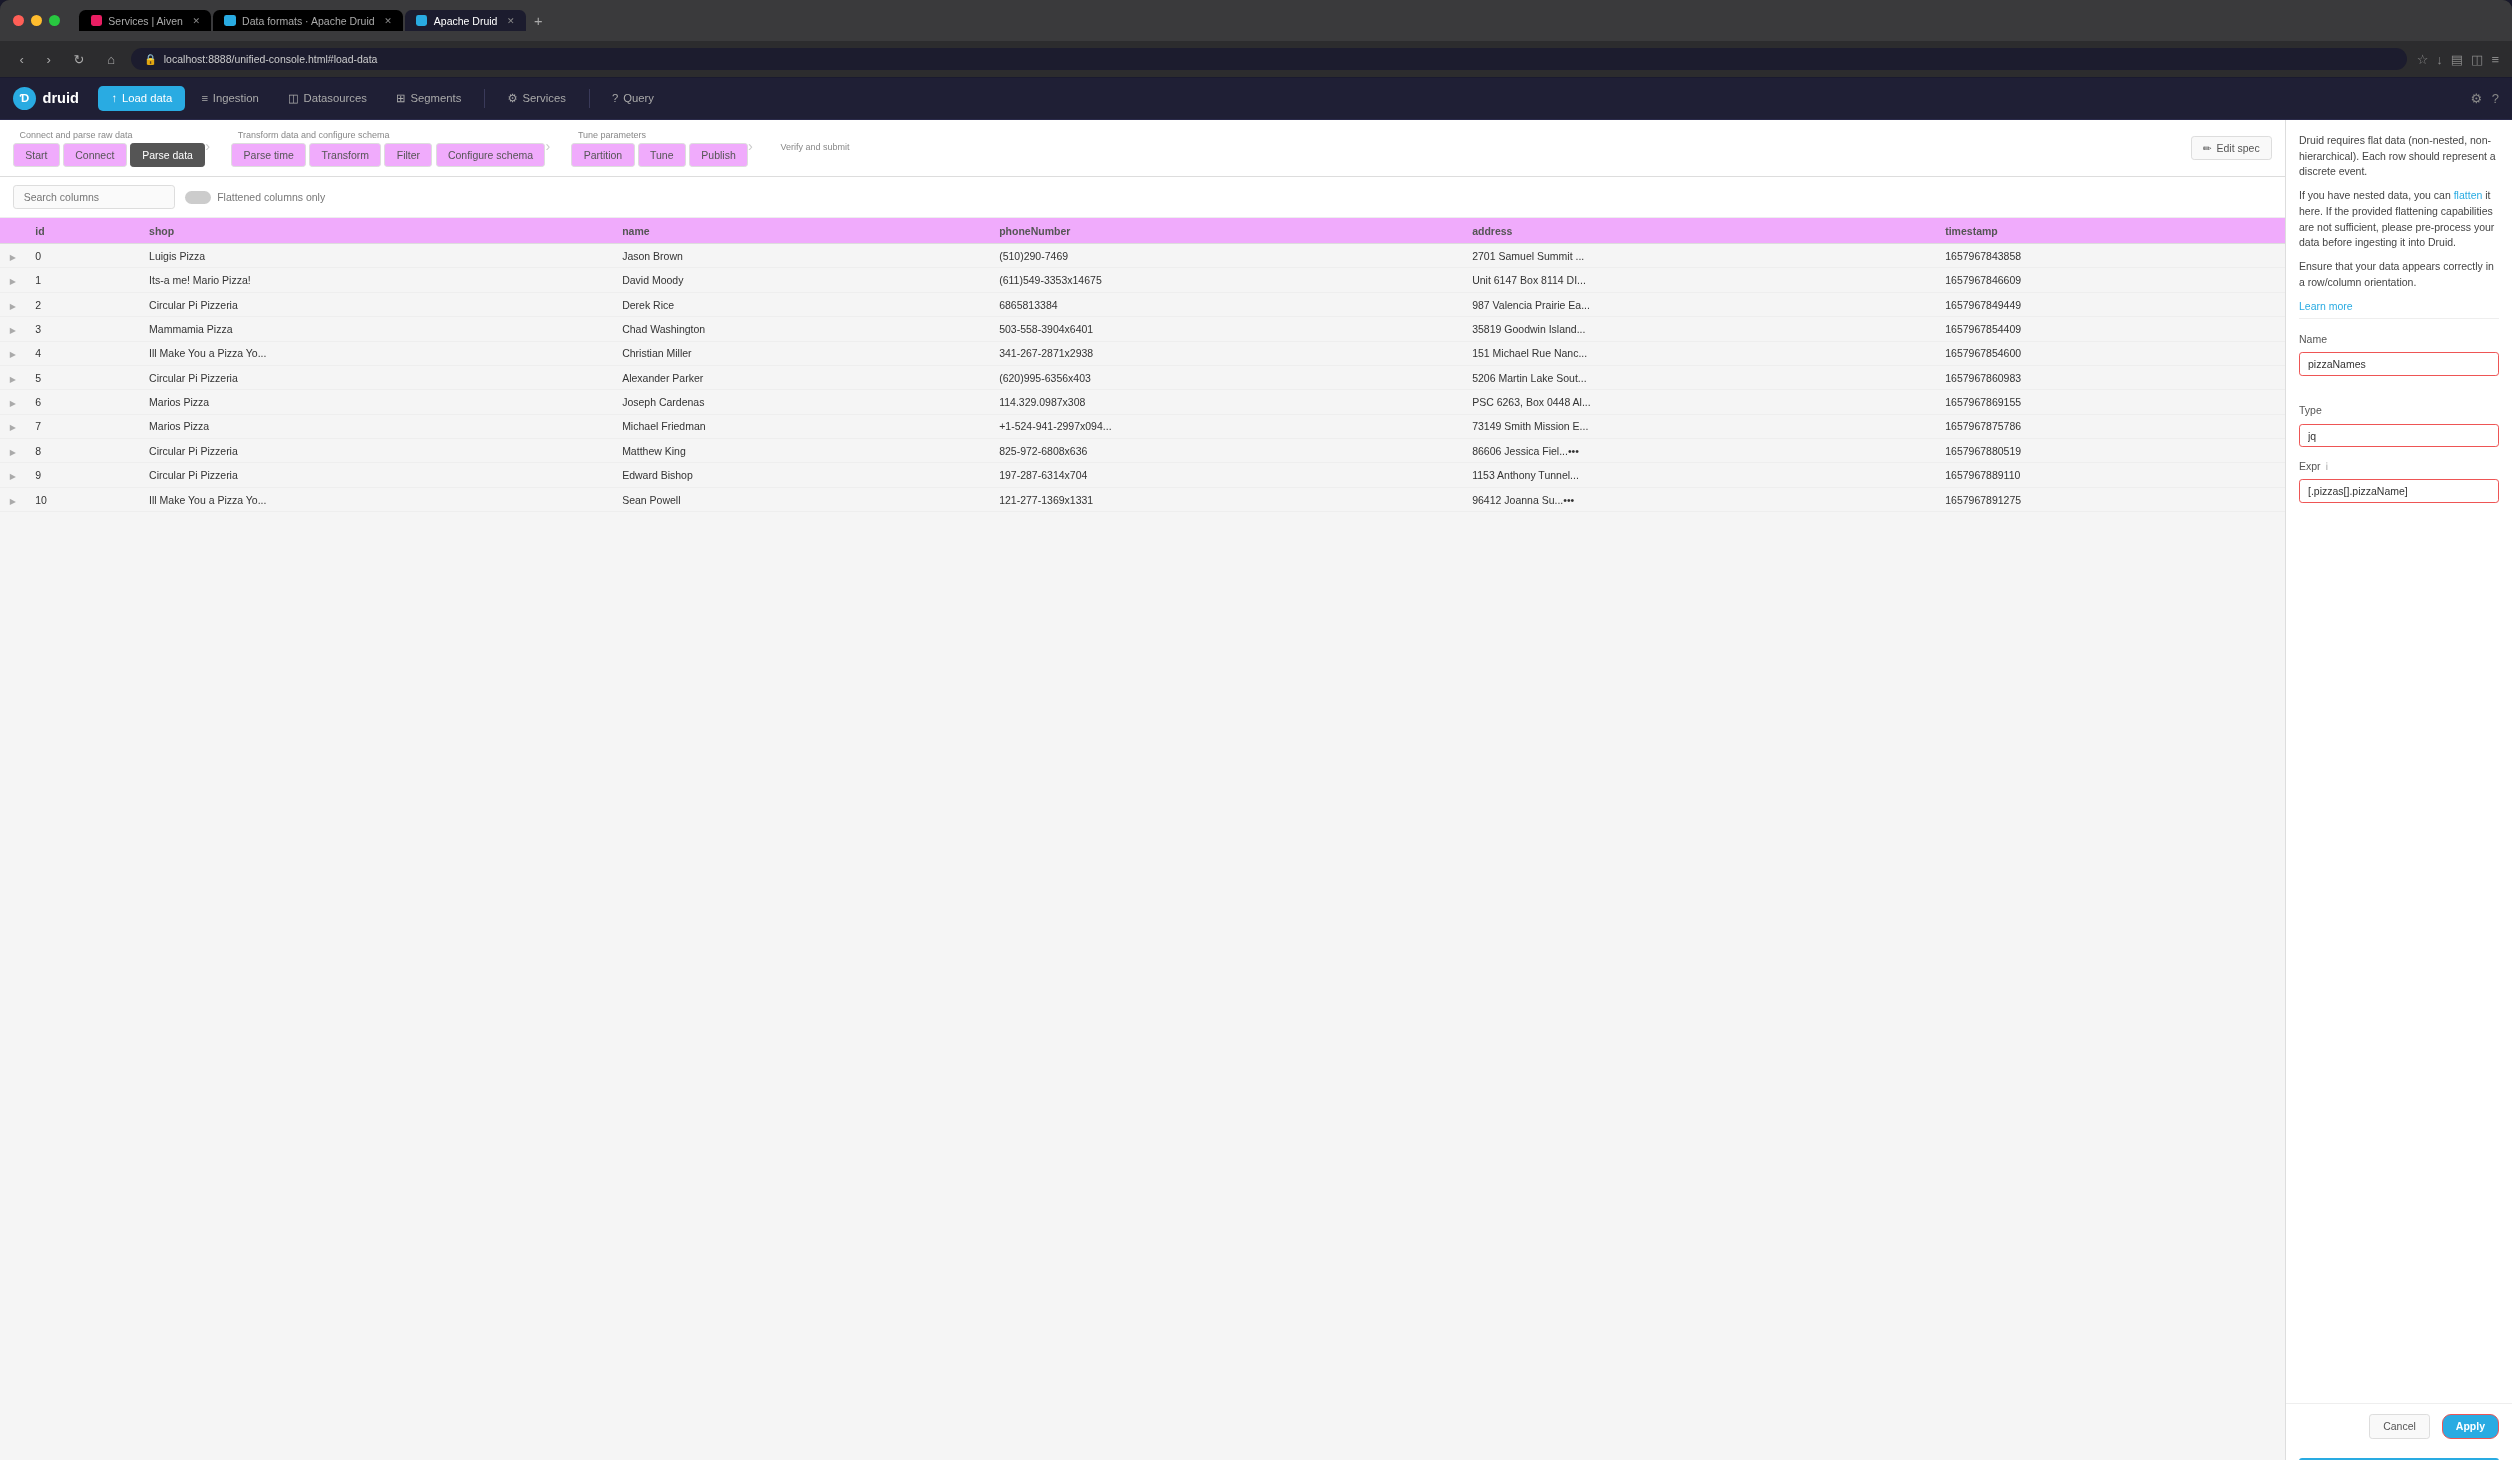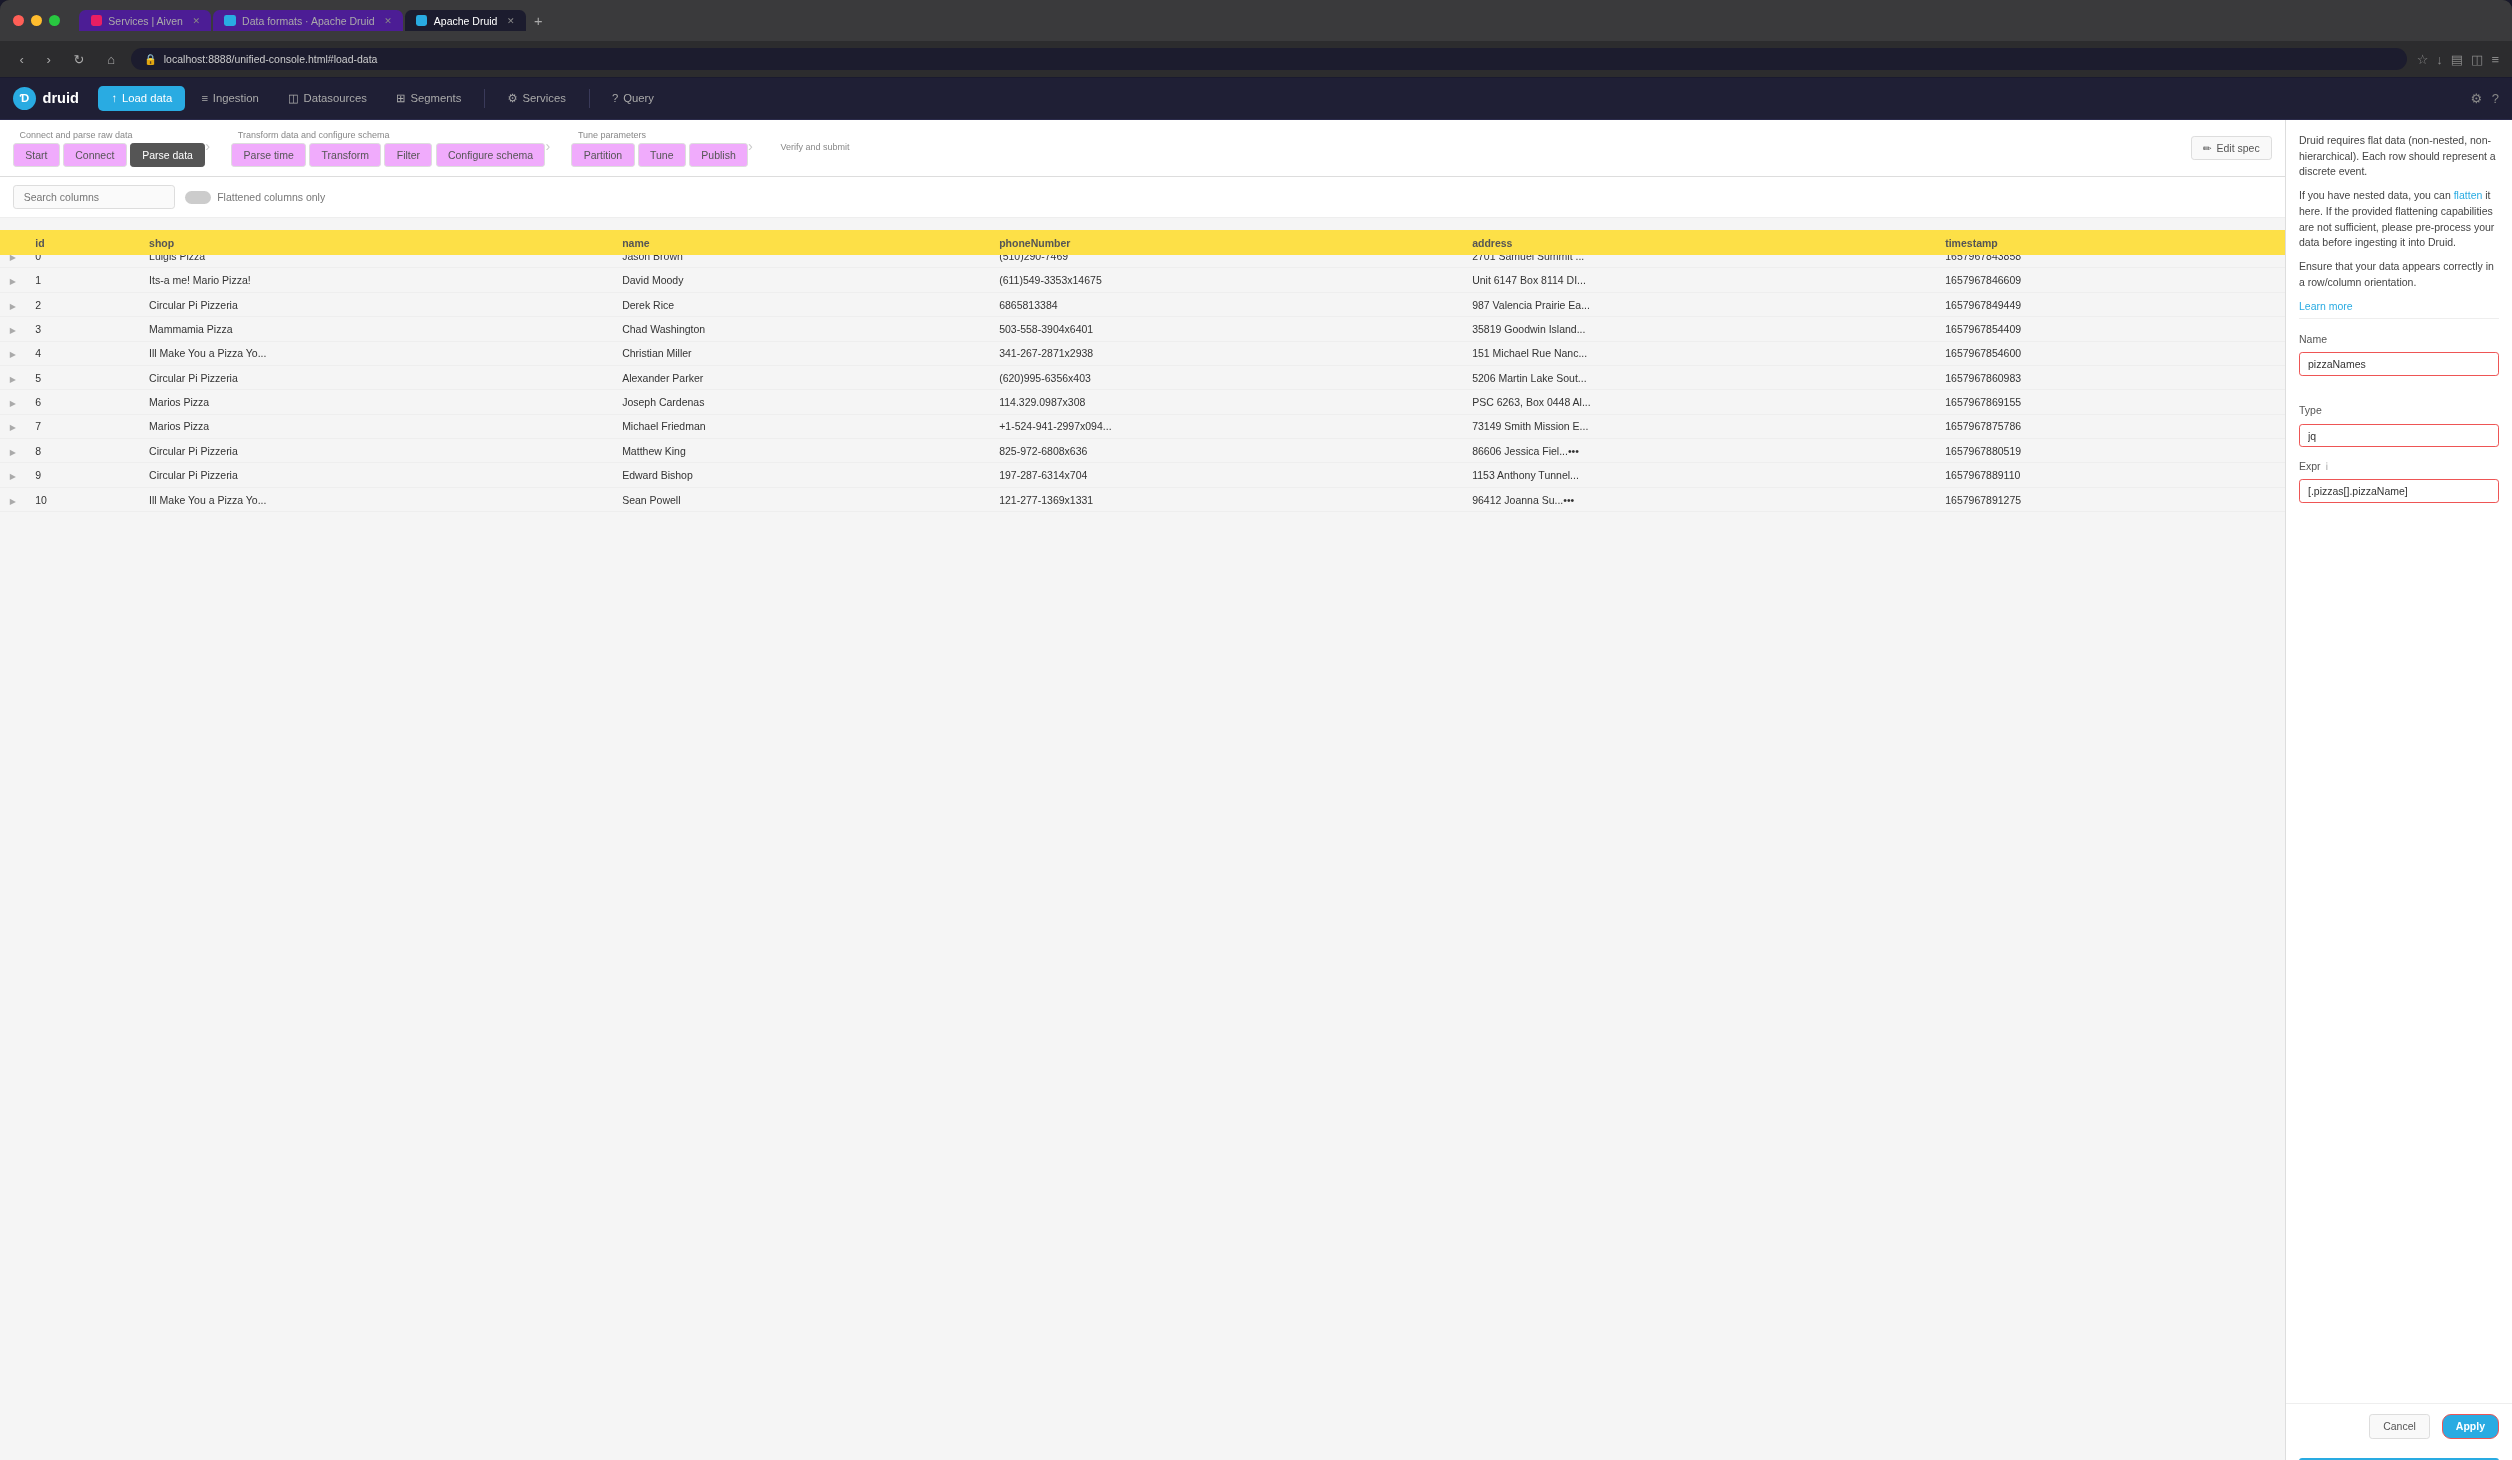--- a/index.html
+++ b/index.html
@@ -8,21 +8,21 @@
     
     .browser-frame { background: #2c2c2e; border-radius: 9.7px; overflow: hidden; box-shadow: 0 16px 49px rgba(0,0,0,0.5); width: 100%; }
     .browser-titlebar { background: #3a3a3c; padding: 9.7px 13px; display: flex; align-items: center; gap: 9.7px; }
     .traffic-lights { display: flex; gap: 6.5px; }
     .tl { width: 11.3px; height: 11.3px; border-radius: 50%; }
     .tl-red { background: #ff5f57; }
     .tl-yellow { background: #ffbd2e; }
     .tl-green { background: #28c840; }
 
     .tabs-bar { display: flex; align-items: center; gap: 1.6px; flex: 1; margin-left: 9.7px; }
-    .browser-tab { background: #4c1d95; color: #aaa; padding: 4.9px 11.3px; border-radius: 6.5px 6.5px 0 0; font-size: 10.5px; display: flex; align-items: center; gap: 6.5px; cursor: pointer; white-space: nowrap; }
+    .browser-tab { background: #000000; color: #aaa; padding: 4.9px 11.3px; border-radius: 6.5px 6.5px 0 0; font-size: 10.5px; display: flex; align-items: center; gap: 6.5px; cursor: pointer; white-space: nowrap; }
     .browser-tab.active { background: #1c1c2e; color: #fff; }
     .tab-favicon { width: 11.3px; height: 11.3px; border-radius: 2.4px; display: inline-block; }
     .tab-close { color: #888; font-size: 9px; margin-left: 3.2px; cursor: pointer; }
     .tab-add { background: none; border: none; color: #aaa; font-size: 14.6px; cursor: pointer; padding: 0 6.5px; }
 
     .address-bar { background: #2c2c2e; padding: 6.5px 13px; display: flex; align-items: center; gap: 9.7px; border-bottom: 0.8px solid #1a1a2e; }
     .nav-btn { background: none; border: none; color: #aaa; cursor: pointer; font-size: 13px; padding: 3.2px 6.5px; }
     .address-input { background: #1c1c2e; border: none; border-radius: 16px; color: #ccc; padding: 4.9px 13px; font-size: 10.5px; flex: 1; display: flex; align-items: center; gap: 6.5px; }
     .address-text { color: #ccc; font-size: 10.5px; }
     .addr-icons { display: flex; gap: 8px; margin-left: auto; color: #888; }
@@ -57,21 +57,21 @@
 
     
     .search-bar { padding: 8px 13px; background: #fff; border-bottom: 0.8px solid #eee; display: flex; align-items: center; gap: 9.7px; }
     .search-input { border: 0.8px solid #ddd; border-radius: 3.2px; padding: 4.9px 9.7px; font-size: 10.5px; color: #555; width: 162px; background: #fafafa; }
     .toggle-wrapper { display: flex; align-items: center; gap: 6.5px; font-size: 10.5px; color: #777; }
     .toggle { width: 26px; height: 13px; border-radius: 6.5px; background: #ccc; position: relative; cursor: pointer; }
 
     
     .data-table-wrapper { flex: 1; overflow: auto; }
     .data-table { width: 100%; border-collapse: collapse; font-size: 10.5px; }
-    .data-table th { background: #fde047; color: #555; font-weight: 600; padding: 6.5px 9.7px; text-align: left; border-bottom: 1.6px solid #ddd; position: sticky; top: 12px; z-index: 5; white-space: nowrap; }
+    .data-table th { background: #f0abfc; color: #555; font-weight: 600; padding: 6.5px 9.7px; text-align: left; border-bottom: 1.6px solid #ddd; position: sticky; top: 0; z-index: 5; white-space: nowrap; }
     .data-table th.expander { width: 19.4px; }
     .data-table td { padding: 5.7px 9.7px; border-bottom: 0.8px solid #eee; color: #333; white-space: nowrap; max-width: 129px; overflow: hidden; text-overflow: ellipsis; }
     .row-expand { color: #aaa; cursor: pointer; font-size: 8px; }
 
     
     .table-footer { padding: 8px 13px; background: #fff; border-top: 0.8px solid #eee; display: flex; align-items: center; justify-content: space-between; font-size: 10.5px; color: #777; }
 
     
     .right-panel { width: 227px; background: #fff; border-left: 0.8px solid #ddd; display: flex; flex-direction: column; overflow: hidden; }
     .right-panel-scroll { flex: 1; overflow-y: auto; padding: 13px; font-size: 10.5px; color: #444; line-height: 1.5; }

